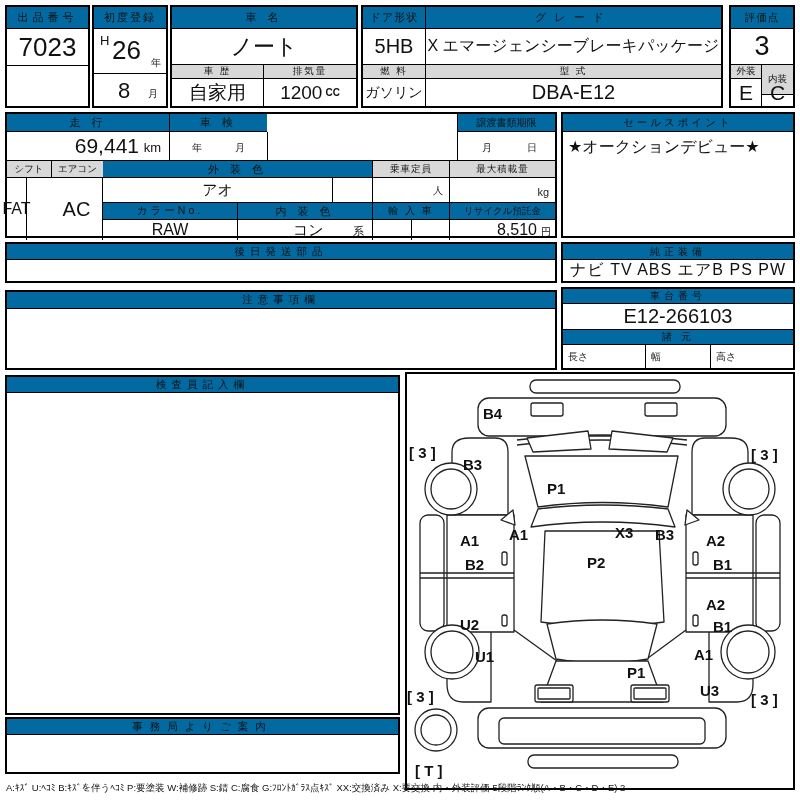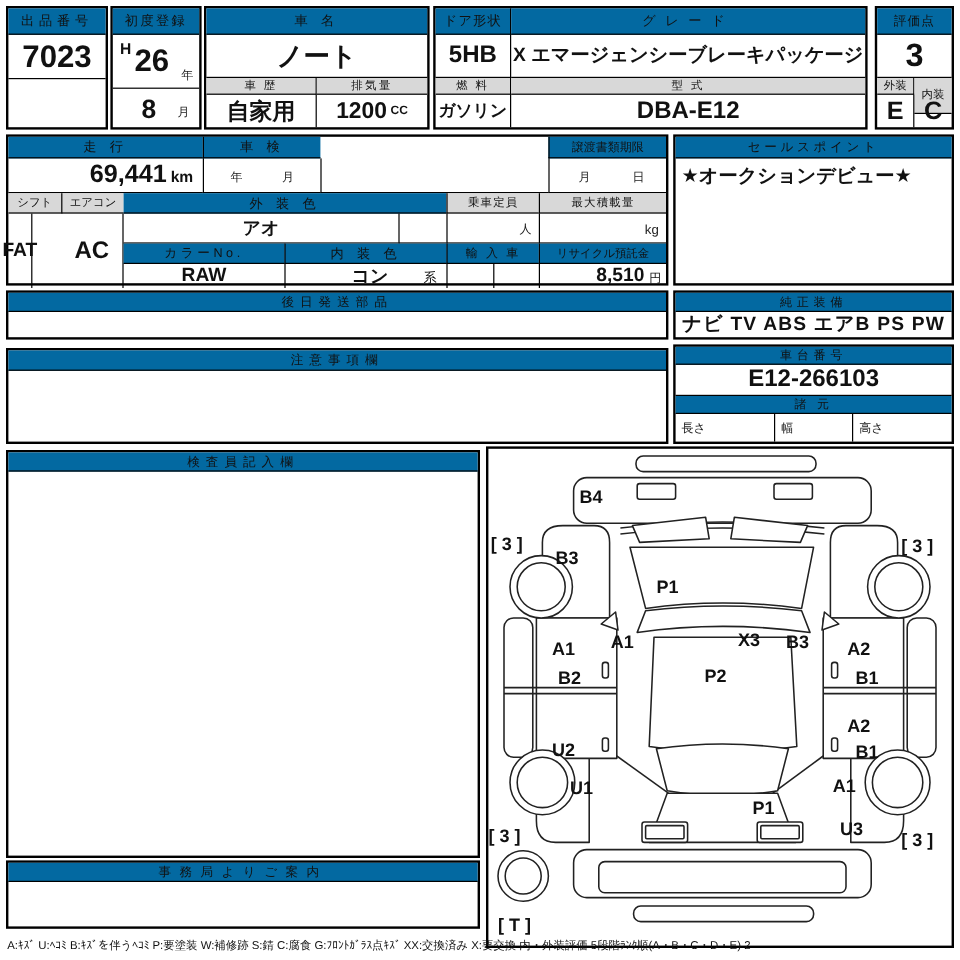--- a/index.html
+++ b/index.html
@@ -5,21 +5,21 @@
   html,body{margin:0;padding:0;background:#fff;}
   #sheet{position:relative;width:800px;height:800px;background:#fff;
          font-family:"Liberation Sans","DejaVu Sans",sans-serif;color:#111;overflow:hidden;}
   .box{position:absolute;border:2px solid #000;background:#fff;box-sizing:border-box;}
   .abs{position:absolute;box-sizing:border-box;}
   .hd{background:#0369a1;border-bottom:1px solid #000;display:flex;align-items:center;justify-content:center;
       font-size:11px;letter-spacing:4px;white-space:nowrap;overflow:hidden;}
   .hd2{background:#d8d8d8;display:flex;align-items:center;justify-content:center;
       font-size:9.5px;letter-spacing:2px;white-space:nowrap;overflow:hidden;}
   .v{display:flex;align-items:center;justify-content:center;white-space:nowrap;}
-  .b{font-weight:bold;}
+  .b{font-weight:normal;}
   .bl{border-left:1px solid #000;}
   .bb{border-bottom:1px solid #000;}
   .br{border-right:1px solid #000;}
   .unit{font-size:10px;font-weight:bold;margin-left:3px;}
   .sm{font-size:10px;color:#222;}
   .note-line{font-size:15px;font-weight:bold;line-height:23px;white-space:nowrap;}
   .dmg{font:bold 15px "Liberation Sans","DejaVu Sans",sans-serif;fill:#111;}
   svg .ln{fill:none;stroke:#222;stroke-width:1.3;}
   svg .sh{fill:#fff;stroke:#222;stroke-width:1.3;stroke-linejoin:round;}
   #footer-legend{font-size:9.5px;white-space:nowrap;}

